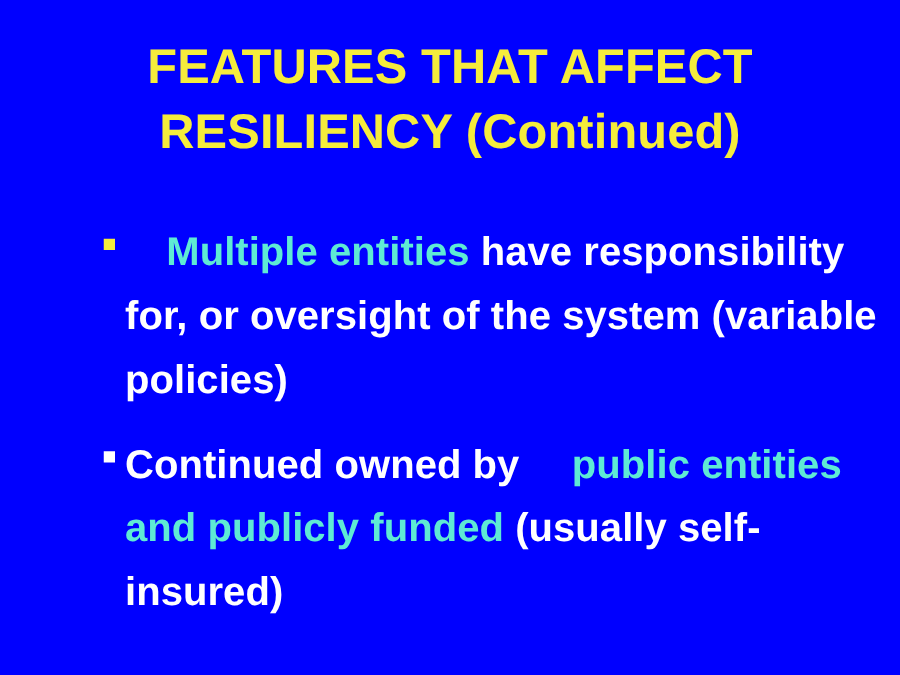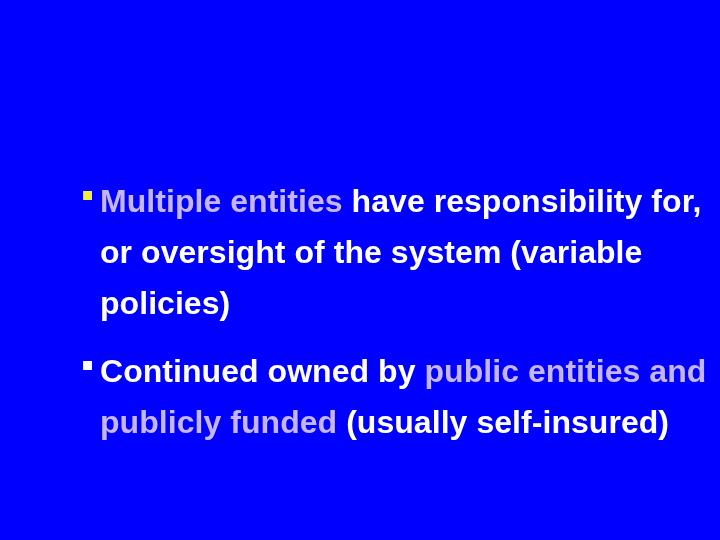--- a/index.html
+++ b/index.html
@@ -62,28 +62,32 @@
   .bullet-marker.yellow { background: #F5EC3C; }
   .bullet-marker.white  { background: #FFFFFF; }
 
   .bullet-text {
     font-size: 32px;
     font-weight: bold;
     line-height: 51px;
     color: #FFFFFF;
     letter-spacing: 0.05px;
   }
-  .seg-yellow { color: #c4b5fd; }
+  .seg-yellow { color: #5eead4; margin-left: 33px; }
   .seg-white  { color: #FFFFFF; }
 </style>
 </head>
 <body>
 
 <div id="slide">
 
+  <div id="title-block">
+    <div class="title-line">FEATURES THAT AFFECT</div>
+    <div class="title-line">RESILIENCY (Continued)</div>
+  </div>
 
   <div id="body-block">
 
     <div class="bullet-item">
       <span class="bullet-marker yellow"></span>
       <div class="bullet-text">
         <span class="seg-yellow">Multiple entities</span><span class="seg-white"> have responsibility for, or oversight of the system (variable policies)</span>
       </div>
     </div>
 

